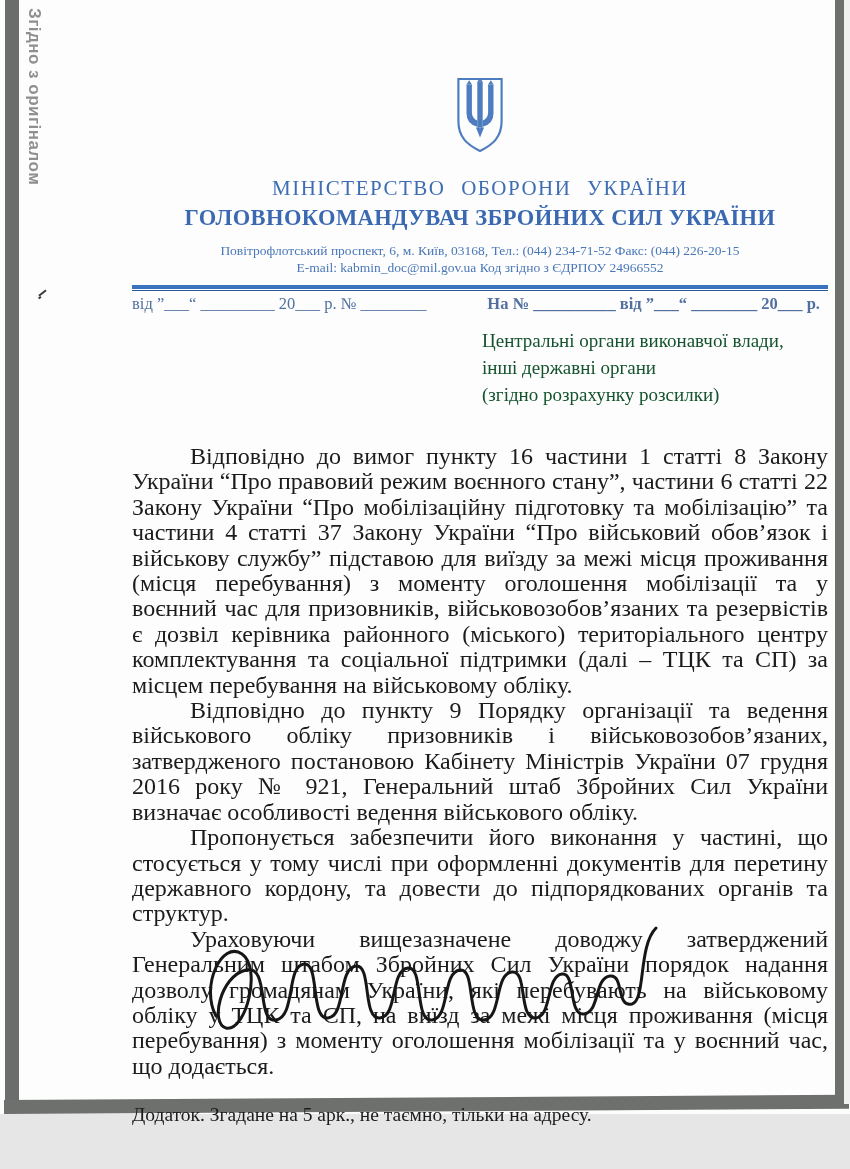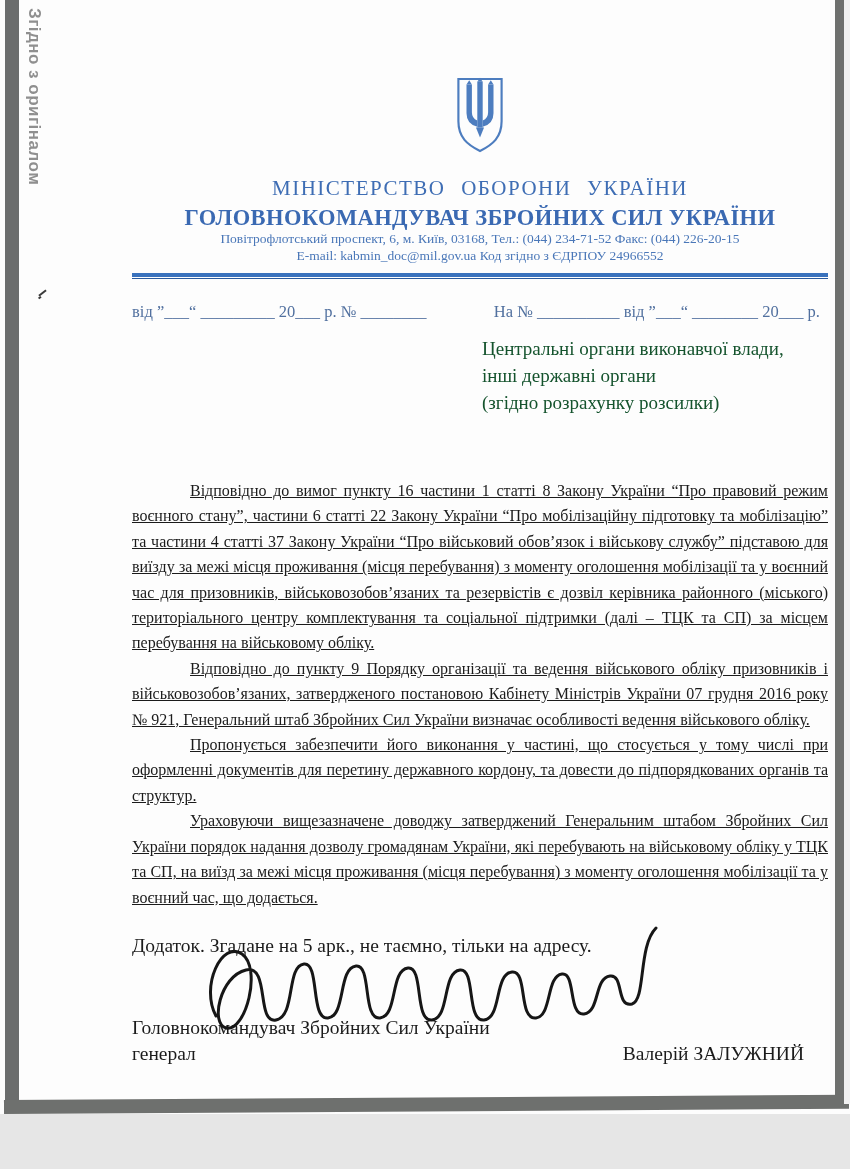--- a/index.html
+++ b/index.html
@@ -20,31 +20,31 @@
   .stray-mark{position:absolute;left:38px;top:292px;width:9px;height:2px;background:#3a3a3a;
               transform:rotate(-38deg);}
   .stray-mark:after{content:"";position:absolute;left:-2px;top:2px;width:3px;height:2px;background:#3a3a3a;}
   
   .content{position:absolute;left:132px;top:12px;width:696px;}
   .emblem-wrap{text-align:center;margin-top:64px;}
   .h-ministry{margin-top:18px;text-align:center;color:#3e6db4;font-size:21px;
               letter-spacing:1.5px;word-spacing:9px;}
   .h-commander{margin-top:4px;text-align:center;color:#3a69b2;font-size:22.5px;font-weight:bold;
                letter-spacing:0.4px;}
-  .h-contact{text-align:center;color:#4a77b8;font-size:13.5px;line-height:16px;}
+  .h-contact{margin-top:12px;text-align:center;color:#4a77b8;font-size:13.5px;line-height:16px;}
   .rule{margin-top:9px;}
   .rule .r1{height:4px;background:#3a72bd;}
   .rule .r2{height:1px;background:#2a5a9e;margin-top:1px;}
   
-  .ref-line{display:flex;margin-top:23px;color:#51709f;font-size:16.5px;white-space:nowrap;}
-  .ref-right{margin-left:auto;margin-right:8px;}
+  .ref-line{display:flex;margin-top:3px;color:#51709f;font-size:16.5px;white-space:nowrap;}
+  .ref-right{margin-left:auto;margin-right:8px;font-weight:bold;}
   
   .recipient{margin-left:350px;margin-top:13px;color:#14532d;font-size:19px;line-height:27px;}
   
-  .body-text{margin-top:62px;color:#1b1b1b;font-size:16px;line-height:25.4px;text-align:justify;text-decoration:underline;}
+  .body-text{margin-top:36px;color:#1b1b1b;font-size:24px;line-height:25.4px;text-align:justify;}
   .body-text p{margin:0;text-indent:58px;}
   .attachment{margin-top:25px;color:#1b1b1b;font-size:19.5px;}
   
   .sig-block{margin-top:58px;color:#1b1b1b;font-size:19.5px;line-height:26px;}
   .sig-row{display:flex;align-items:baseline;justify-content:space-between;}
   .sig-name{margin-left:auto;margin-right:24px;}
   .sig-svg{position:absolute;left:200px;top:920px;z-index:3;pointer-events:none;}
 </style>
 </head>
 <body>

